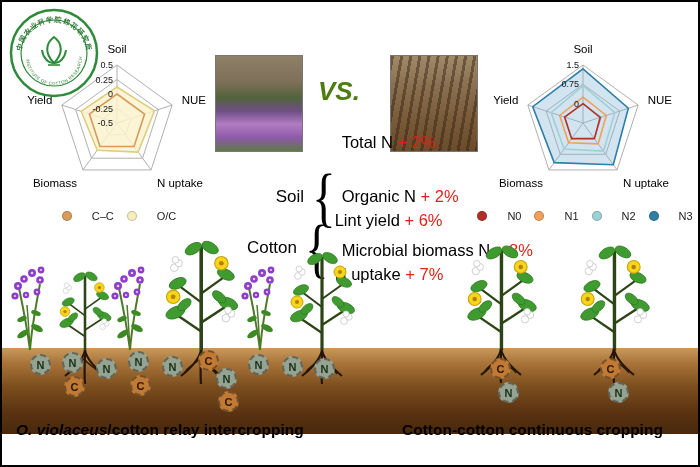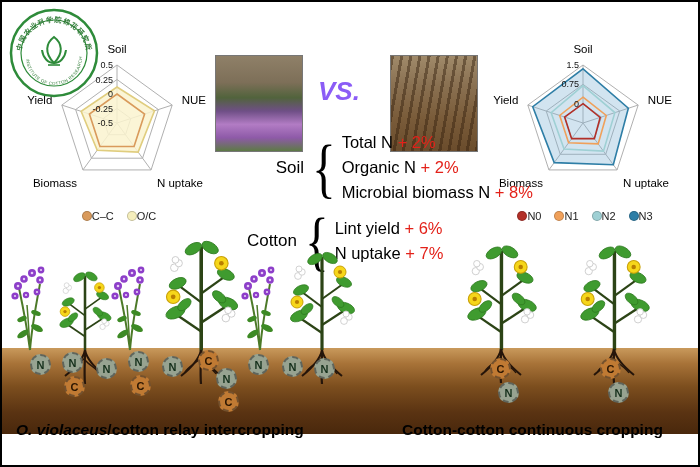--- a/index.html
+++ b/index.html
@@ -9,37 +9,37 @@
     font-family:"Liberation Sans",sans-serif;
   }
   svg{font-family:"Liberation Sans",sans-serif;}
   
   #logo{position:absolute;left:6px;top:5px;width:92px;height:92px;z-index:5;}
   
   .radar{position:absolute;width:210px;}
   #radar-left{left:12px;top:36px;}
   #radar-right{left:478px;top:36px;}
   .legend{display:flex;justify-content:center;gap:13px;font-size:11px;color:#222;margin-top:0px;}
-  .lg-item{display:flex;align-items:center;gap:0;}
+  .lg-item{display:flex;align-items:center;gap:20px;}
   .lg-dot{display:inline-block;width:8px;height:8px;border-radius:50%;border:1px solid rgba(0,0,0,.2);}
   
   .photo{position:absolute;width:88px;height:97px;border:1px solid #777;box-sizing:border-box;}
   #photo-left{left:213px;top:53px;
     background:linear-gradient(180deg,#8f8068 0%,#7d6f58 28%,#51633c 44%,#6f4f86 58%,#b27cc4 72%,#8e5aa8 86%,#5d7a45 100%);}
   #photo-right{left:388px;top:53px;
     background:repeating-linear-gradient(100deg,rgba(50,30,12,.45) 0 3px,rgba(0,0,0,0) 3px 9px),
                linear-gradient(180deg,#a08a6a 0%,#8a7152 30%,#7a5c3a 65%,#6a4c2c 100%);}
-  #vs{position:absolute;left:316px;top:74px;font-size:26px;font-weight:bold;font-style:italic;color:#8b5cf6;}
+  #vs{position:absolute;left:316px;top:74px;font-size:26px;font-weight:bold;font-style:italic;color:#4d7c0f;}
   
   .anno{position:absolute;display:flex;align-items:center;color:#000;}
   #anno-soil{left:250px;top:128px;}
   #anno-cotton{left:243px;top:206px;}
   .anno-label{width:52px;text-align:right;font-size:17px;}
   .anno-brace{font-family:"Liberation Serif",serif;font-size:66px;font-weight:200;line-height:66px;margin:0 2px 0 4px;transform:scaleX(.75);}
-  .anno-items{display:flex;flex-direction:column;justify-content:center;}
+  .anno-items{display:flex;flex-direction:column;justify-content:center;gap:29px;}
   .anno-row{font-size:16.5px;line-height:25px;white-space:nowrap;}
   .delta{color:#e32119;}
   
   #soil{position:absolute;left:0;top:346px;width:100%;height:86px;
     background:linear-gradient(180deg,#c99a5c 0%,#a87338 18%,#7c4e1e 45%,#5a3312 75%,#49280c 100%);}
   #field{position:absolute;left:0;top:230px;pointer-events:none;}
   #particles{position:absolute;left:0;top:0;width:700px;height:467px;pointer-events:none;}
   .particle{position:absolute;width:21px;height:21px;border-radius:50%;display:flex;align-items:center;
     justify-content:center;font-size:11px;font-weight:bold;border:2px dashed rgba(40,40,40,.5);box-sizing:border-box;}
   .particle.N{background:#97a391;color:#15301c;}

